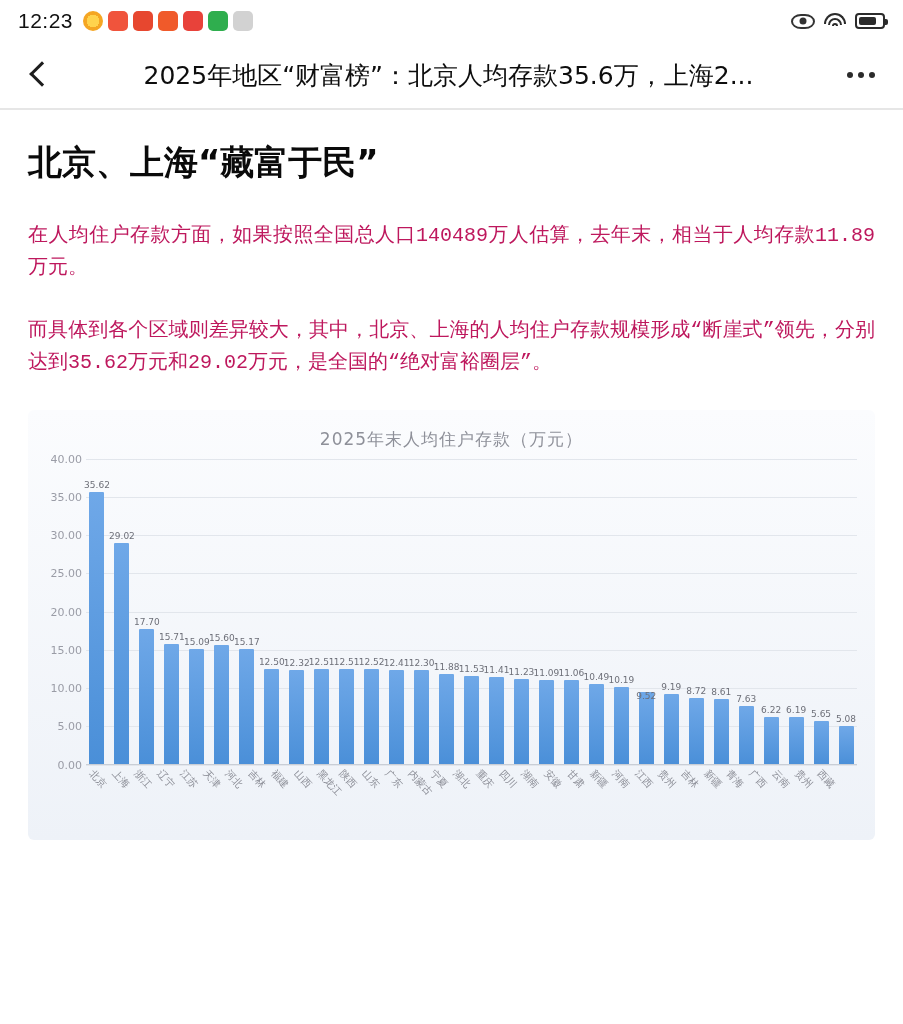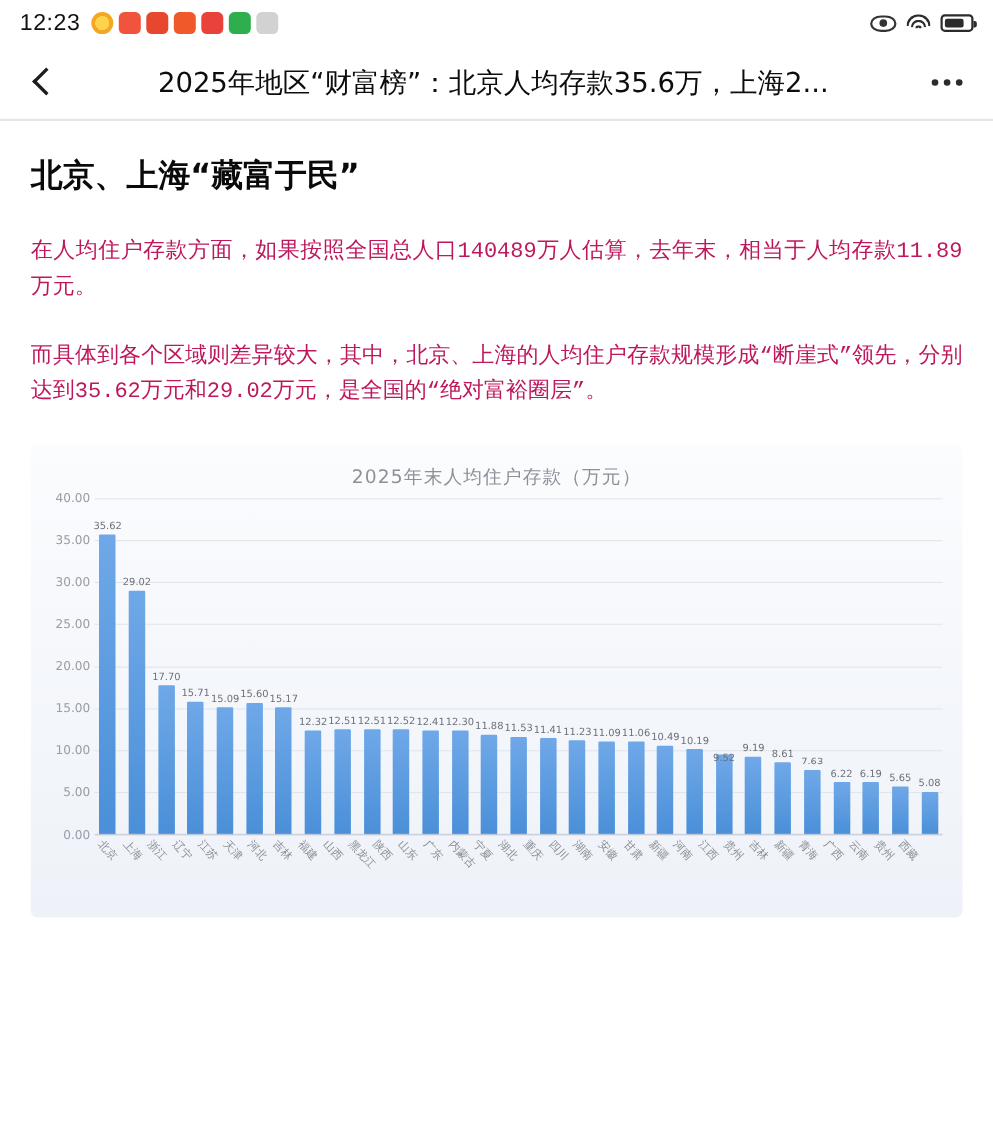--- a/index.html
+++ b/index.html
@@ -105,21 +105,21 @@
 
   .divider { height: 2px; background: #e6e6e6; width: 100%; flex: 0 0 auto; }
 
   
   .article {
     flex: 1 1 auto; overflow: hidden;
     padding: 30px 28px 0 28px;
     background: #ffffff;
   }
   .art-h2 {
-    font-size: 29px; font-weight: bold; color: #0a0a0a;
+    font-size: 34px; font-weight: bold; color: #0a0a0a;
     margin-bottom: 34px;
     font-family: "DejaVu Sans", sans-serif;
   }
   .art-p {
     font-size: 20px; line-height: 1.62; color: #be185d;
     margin-bottom: 30px; text-align: justify;
     font-family: Liberation Mono, monospace;
   }
 
   
@@ -280,20 +280,24 @@
             </div>
             <div class="bar-wrap">
               <div class="bar" style="height: 119.34px; background: linear-gradient(rgb(111, 168, 232) 0%, rgb(74, 143, 216) 100%);"></div>
               <div class="bar-val" style="bottom: 121.34px;">15.60</div>
             </div>
             <div class="bar-wrap">
               <div class="bar" style="height: 116.05px; background: linear-gradient(rgb(111, 168, 232) 0%, rgb(74, 143, 216) 100%);"></div>
               <div class="bar-val" style="bottom: 118.05px;">15.17</div>
             </div>
             <div class="bar-wrap">
+              <div class="bar" style="height: 95.625px; background: linear-gradient(rgb(111, 168, 232) 0%, rgb(74, 143, 216) 100%);"></div>
+              <div class="bar-val" style="bottom: 97.625px;">12.50</div>
+            </div>
+            <div class="bar-wrap">
               <div class="bar" style="height: 94.248px; background: linear-gradient(rgb(111, 168, 232) 0%, rgb(74, 143, 216) 100%);"></div>
               <div class="bar-val" style="bottom: 96.248px;">12.32</div>
             </div>
             <div class="bar-wrap">
               <div class="bar" style="height: 95.7015px; background: linear-gradient(rgb(111, 168, 232) 0%, rgb(74, 143, 216) 100%);"></div>
               <div class="bar-val" style="bottom: 97.7015px;">12.51</div>
             </div>
             <div class="bar-wrap">
               <div class="bar" style="height: 95.7015px; background: linear-gradient(rgb(111, 168, 232) 0%, rgb(74, 143, 216) 100%);"></div>
               <div class="bar-val" style="bottom: 97.7015px;">12.51</div>
@@ -342,20 +346,24 @@
               <div class="bar" style="height: 77.9535px; background: linear-gradient(rgb(111, 168, 232) 0%, rgb(74, 143, 216) 100%);"></div>
               <div class="bar-val" style="bottom: 79.9535px;">10.19</div>
             </div>
             <div class="bar-wrap">
               <div class="bar" style="height: 72.828px; background: linear-gradient(rgb(111, 168, 232) 0%, rgb(74, 143, 216) 100%);"></div>
               <div class="bar-val" style="bottom: 64px;">9.52</div>
             </div>
             <div class="bar-wrap">
               <div class="bar" style="height: 70.3035px; background: linear-gradient(rgb(111, 168, 232) 0%, rgb(74, 143, 216) 100%);"></div>
               <div class="bar-val" style="bottom: 72.3035px;">9.19</div>
+            </div>
+            <div class="bar-wrap">
+              <div class="bar" style="height: 66.708px; background: linear-gradient(rgb(111, 168, 232) 0%, rgb(74, 143, 216) 100%);"></div>
+              <div class="bar-val" style="bottom: 68.708px;">8.72</div>
             </div>
             <div class="bar-wrap">
               <div class="bar" style="height: 65.8665px; background: linear-gradient(rgb(111, 168, 232) 0%, rgb(74, 143, 216) 100%);"></div>
               <div class="bar-val" style="bottom: 67.8665px;">8.61</div>
             </div>
             <div class="bar-wrap">
               <div class="bar" style="height: 58.3695px; background: linear-gradient(rgb(111, 168, 232) 0%, rgb(74, 143, 216) 100%);"></div>
               <div class="bar-val" style="bottom: 60.3695px;">7.63</div>
             </div>
             <div class="bar-wrap">

